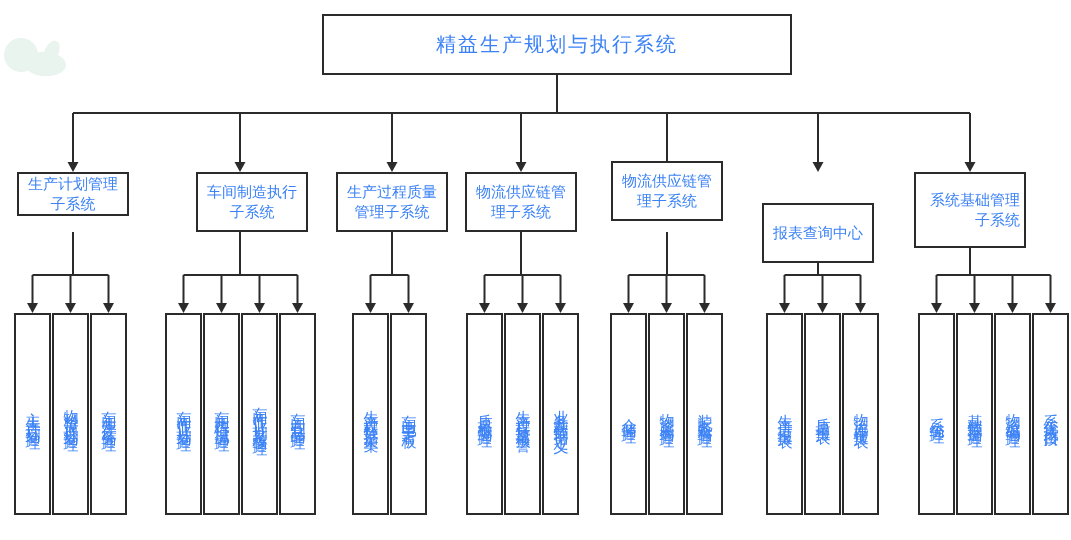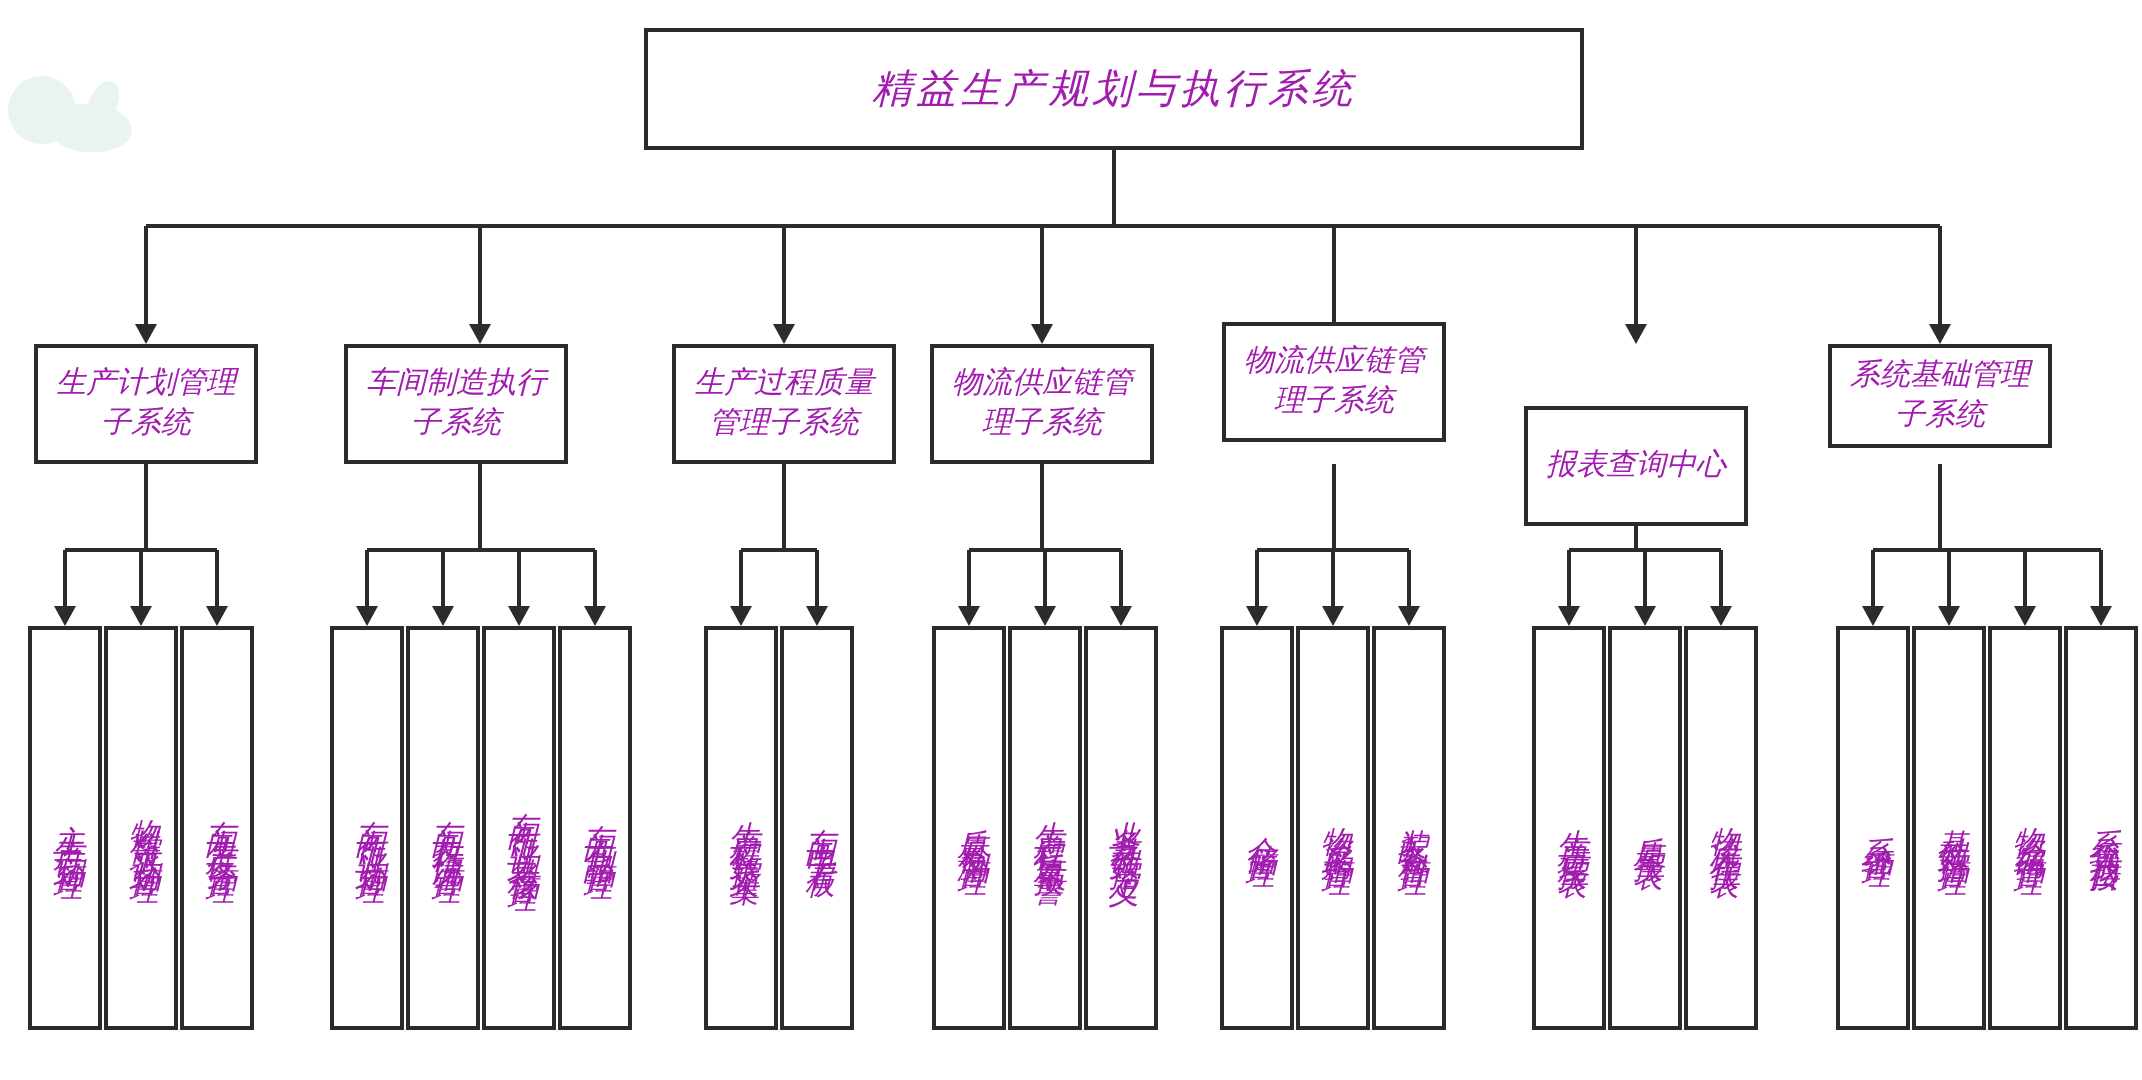--- a/index.html
+++ b/index.html
@@ -1,23 +1,22 @@
 <!DOCTYPE html>
 <html><head>
 <meta charset="utf-8">
 <style>
   html,body{margin:0;padding:0;background:#ffffff;}
   #stage{
     position:relative;
     width:1071px;height:540px;
     background:#ffffff;
     font-family:"Liberation Serif","DejaVu Serif",serif;
-    color:#a21caf;
+    color:#3b82f6;
     overflow:hidden;
-    font-style:italic;
   }
   .wm{position:absolute;background:#e9f4ef;border-radius:50%;}
   #wm1{left:4px;top:38px;width:34px;height:34px;}
   #wm2{left:26px;top:52px;width:40px;height:24px;border-radius:40% 60% 50% 50%;}
   #wm3{left:44px;top:40px;width:14px;height:26px;border-radius:50% 50% 40% 60%;transform:rotate(25deg);}
   .node{
     position:absolute;
     box-sizing:border-box;
     border:2px solid #2b2b2b;
     background:#ffffff;
@@ -81,31 +80,31 @@
       <polygon points="931,303 942,303 936.5,313" fill="#2b2b2b"></polygon>
       <polygon points="969,303 980,303 974.5,313" fill="#2b2b2b"></polygon>
       <polygon points="1007,303 1018,303 1012.5,313" fill="#2b2b2b"></polygon>
       <polygon points="1045,303 1056,303 1050.5,313" fill="#2b2b2b"></polygon>
       <path d="M557 75 L557 113 M73 113 L970 113 M73 113 L73 163 M240 113 L240 163 M392 113 L392 163 M521 113 L521 163 M667 113 L667 163 M818 113 L818 163 M970 113 L970 163 M73 232 L73 275 M32.5 275 L108.5 275 M32.5 275 L32.5 304 M70.5 275 L70.5 304 M108.5 275 L108.5 304 M240 232 L240 275 M183.5 275 L297.5 275 M183.5 275 L183.5 304 M221.5 275 L221.5 304 M259.5 275 L259.5 304 M297.5 275 L297.5 304 M392 232 L392 275 M370.5 275 L408.5 275 M370.5 275 L370.5 304 M408.5 275 L408.5 304 M521 232 L521 275 M484.5 275 L560.5 275 M484.5 275 L484.5 304 M522.5 275 L522.5 304 M560.5 275 L560.5 304 M667 232 L667 275 M628.5 275 L704.5 275 M628.5 275 L628.5 304 M666.5 275 L666.5 304 M704.5 275 L704.5 304 M818 232 L818 275 M784.5 275 L860.5 275 M784.5 275 L784.5 304 M822.5 275 L822.5 304 M860.5 275 L860.5 304 M970 232 L970 275 M936.5 275 L1050.5 275 M936.5 275 L936.5 304 M974.5 275 L974.5 304 M1012.5 275 L1012.5 304 M1050.5 275 L1050.5 304" stroke="#2b2b2b" stroke-width="2" fill="none"></path>
     </svg>
 
   <div class="node root-node" id="rootNode" style="left: 322px; top: 14px; width: 470px; height: 61px;">精益生产规划与执行系统</div>
 
   <div id="groups">
-      <div class="node l2-node" style="left: 17px; top: 172px; width: 112px; height: 60px;">生产计划管理子系统</div>
+      <div class="node l2-node" style="left: 17px; top: 172px; width: 112px; height: 44px;">生产计划管理子系统</div>
       <div class="node cell-node" style="left: 14px; top: 313px; width: 37px; height: 202px;">
         <span class="vtext">主生产计划管理</span>
       </div>
       <div class="node cell-node" style="left: 52px; top: 313px; width: 37px; height: 202px;">
         <span class="vtext">物料需求计划管理</span>
       </div>
       <div class="node cell-node" style="left: 90px; top: 313px; width: 37px; height: 202px;">
         <span class="vtext">车间生产任务管理</span>
       </div>
-      <div class="node l2-node" style="left: 172px; top: 172px; width: 112px; height: 60px;">车间制造执行子系统</div>
+      <div class="node l2-node" style="left: 196px; top: 172px; width: 112px; height: 60px;">车间制造执行子系统</div>
       <div class="node cell-node" style="left: 165px; top: 313px; width: 37px; height: 202px;">
         <span class="vtext">车间作业计划管理</span>
       </div>
       <div class="node cell-node" style="left: 203px; top: 313px; width: 37px; height: 202px;">
         <span class="vtext">车间执行情况管理</span>
       </div>
       <div class="node cell-node" style="left: 241px; top: 313px; width: 37px; height: 202px;">
         <span class="vtext">车间作业计划考核管理</span>
       </div>
       <div class="node cell-node" style="left: 279px; top: 313px; width: 37px; height: 202px;">
@@ -141,21 +140,21 @@
       <div class="node l2-node" style="left: 762px; top: 172px; width: 112px; height: 60px; margin-top: 31px;">报表查询中心</div>
       <div class="node cell-node" style="left: 766px; top: 313px; width: 37px; height: 202px;">
         <span class="vtext">生产进度报表</span>
       </div>
       <div class="node cell-node" style="left: 804px; top: 313px; width: 37px; height: 202px;">
         <span class="vtext">质量报表</span>
       </div>
       <div class="node cell-node" style="left: 842px; top: 313px; width: 37px; height: 202px;">
         <span class="vtext">物流库存报表</span>
       </div>
-      <div class="node l2-node" style="left: 914px; top: 172px; width: 112px; height: 52px;">系统基础管理子系统</div>
+      <div class="node l2-node" style="left: 914px; top: 172px; width: 112px; height: 76px; text-align: right;">系统基础管理子系统</div>
       <div class="node cell-node" style="left: 918px; top: 313px; width: 37px; height: 202px;">
         <span class="vtext">系统管理</span>
       </div>
       <div class="node cell-node" style="left: 956px; top: 313px; width: 37px; height: 202px;">
         <span class="vtext">基础数据管理</span>
       </div>
       <div class="node cell-node" style="left: 994px; top: 313px; width: 37px; height: 202px;">
         <span class="vtext">物资编码管理</span>
       </div>
       <div class="node cell-node" style="left: 1032px; top: 313px; width: 37px; height: 202px;">

